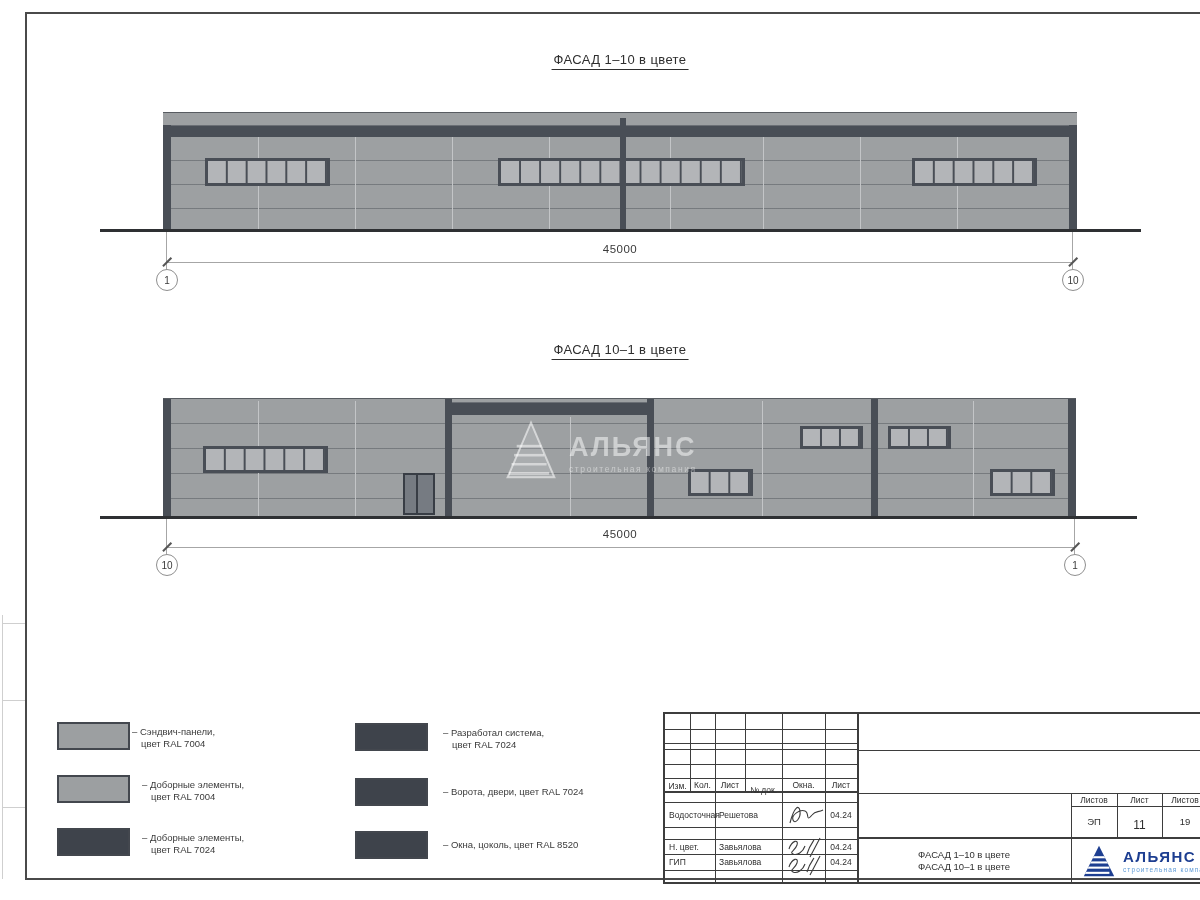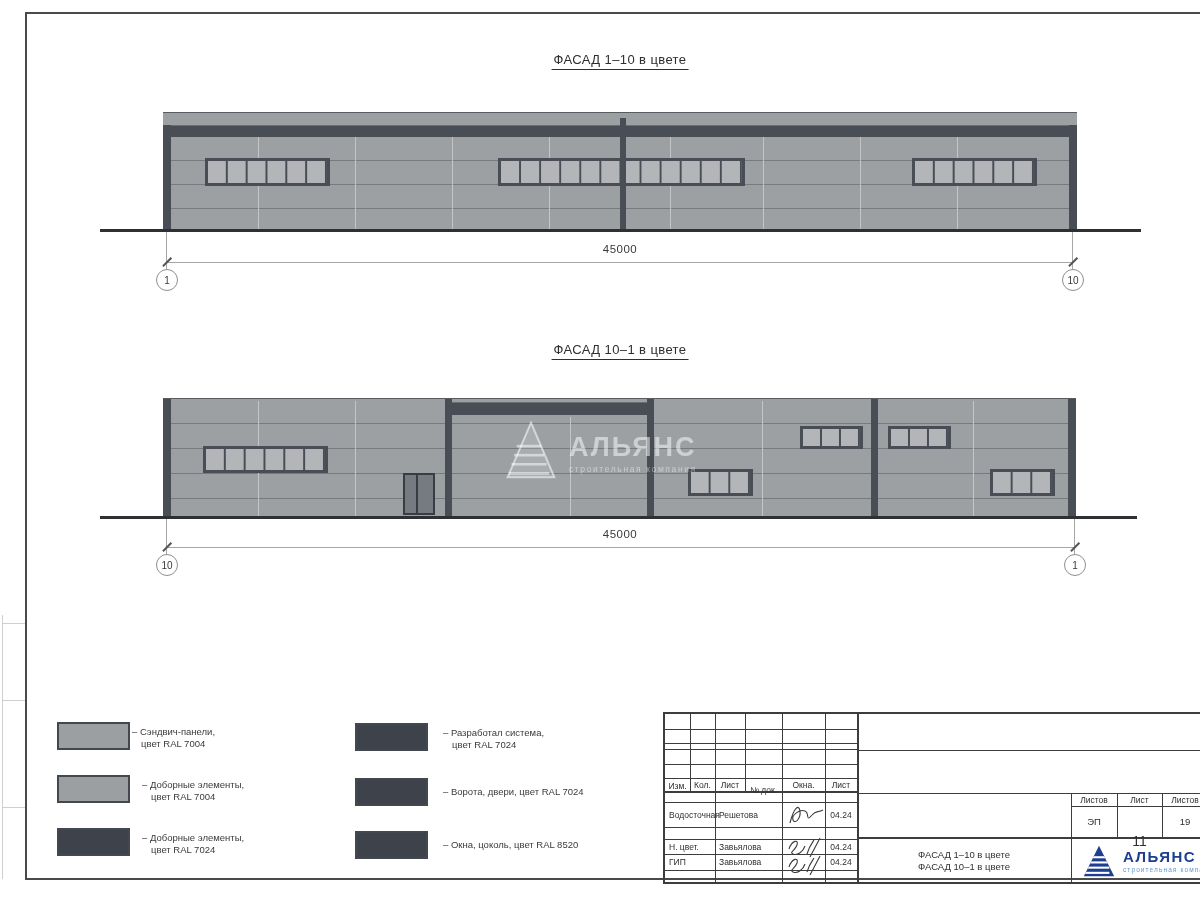--- a/index.html
+++ b/index.html
@@ -268,21 +268,21 @@
     <path d="M5,14 C8,5 15,4 13,10 C11,16 5,17 9,19 C13,21 19,17 21,11 M23,19 C25,12 28,8 30,5 M26,22 L36,3" stroke="#3b3b3b" fill="none" stroke-width="1.1"></path>
   </svg>
   <svg class="sig" style="left:119px;top:138px;" width="42" height="26" viewBox="0 0 42 26">
     <path d="M5,15 C8,6 15,5 13,11 C11,17 5,18 9,20 C13,22 19,18 21,12 M23,20 C25,13 28,9 30,6 M26,23 L36,4" stroke="#3b3b3b" fill="none" stroke-width="1.1"></path>
   </svg>
 
   <div class="cell" style="left:406px;top:79px;width:46px;height:13px;">Листов</div>
   <div class="cell" style="left:452px;top:79px;width:45px;height:13px;">Лист</div>
   <div class="cell" style="left:497px;top:79px;width:46px;height:13px;">Листов</div>
   <div class="cell" style="left:406px;top:92px;width:46px;height:31px;font-size:9.5px;">ЭП</div>
-  <div class="cell" style="left:452px;top:104px;width:45px;height:46px;font-size:14px;">11</div>
+  <div class="cell" style="left:452px;top:88px;width:45px;height:46px;font-size:12px;">11</div>
   <div class="cell" style="left:497px;top:92px;width:46px;height:31px;font-size:9.5px;">19</div>
 
   <div class="doc-title" style="left:192px;top:125px;width:214px;height:43px;">
     <div>ФАСАД 1–10 в цвете</div>
     <div>ФАСАД 10–1 в цвете</div>
   </div>
 
   <div class="abs" style="left:406px;top:125px;width:131px;height:43px;display:flex;align-items:center;">
     <svg width="34" height="32" viewBox="0 0 40 40" style="margin-left:11px;flex:none;">
       <defs>

